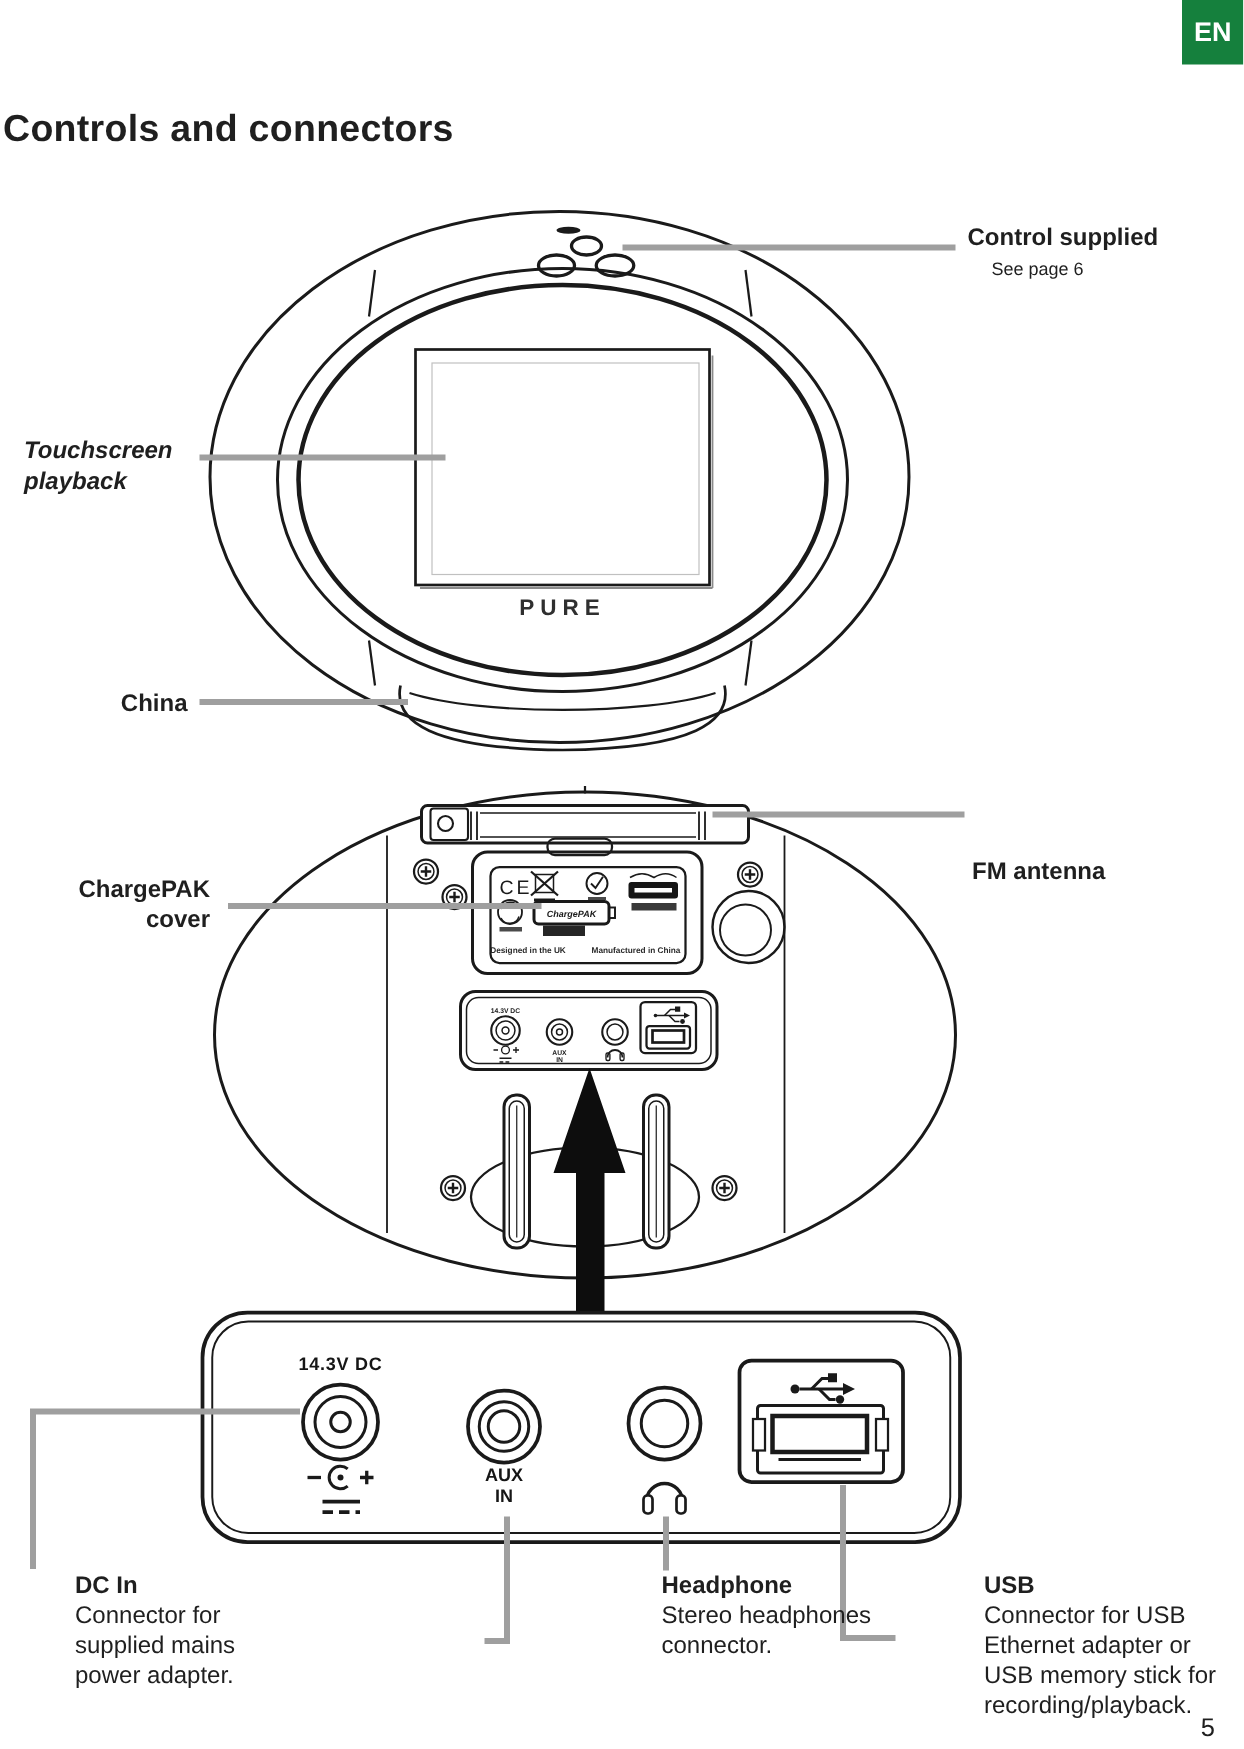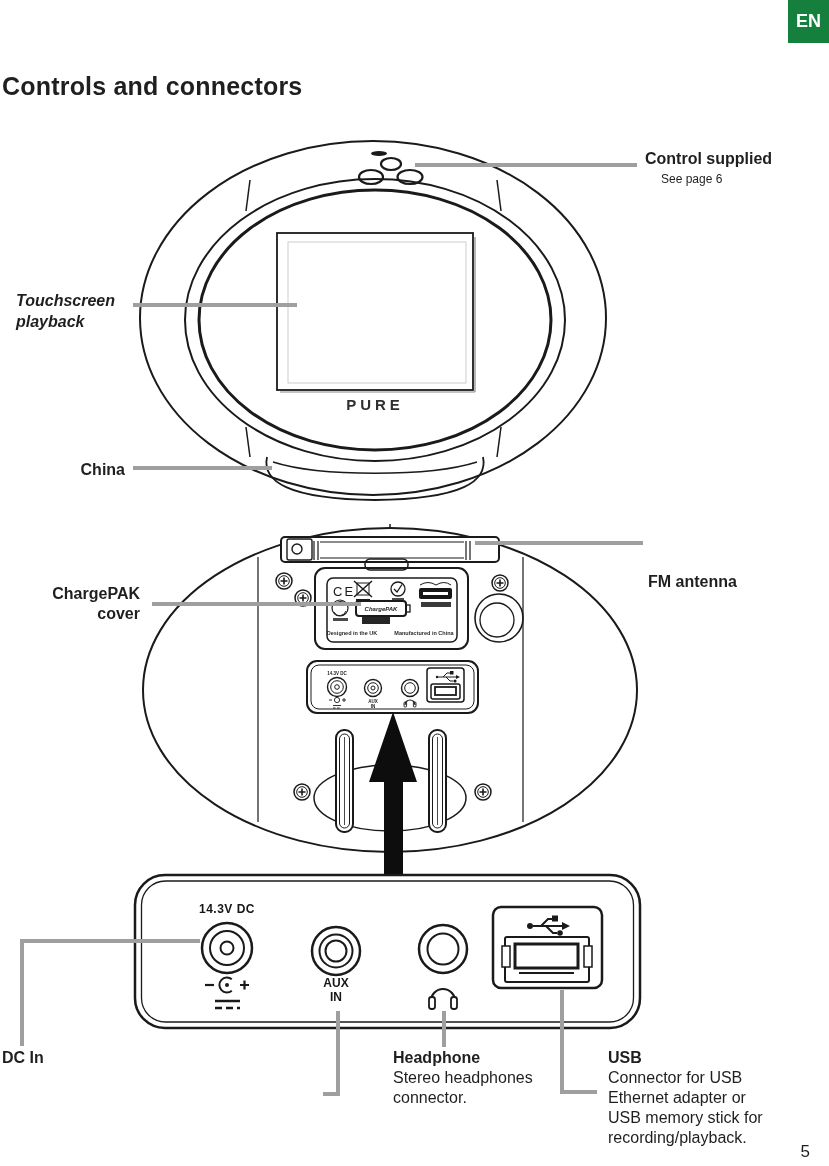--- a/index.html
+++ b/index.html
@@ -14,21 +14,21 @@
   .lbl-desc{font-size:12px;font-weight:normal;line-height:21px;margin-left:16px;}
   #control-buttons-label{left:645px;top:148px;}
   #touchscreen-label{left:16px;top:290px;width:125px;line-height:21px;font-style:italic;}
   #stand-label{left:0;top:459px;width:125px;text-align:right;}
   #fm-antenna-label{left:648px;top:531px;margin-top:40px;}
   #chargepak-label{left:0;top:584px;width:140px;text-align:right;line-height:20px;}
   #dc-voltage-text{left:167px;top:902px;width:120px;text-align:center;
                    font-size:12px;font-weight:bold;letter-spacing:0.5px;color:#161616;}
   #aux-jack-text{left:276px;top:976px;width:120px;text-align:center;
                  font-size:12px;font-weight:bold;line-height:14px;color:#161616;}
-  .ann{top:1048px;}
+  .ann{top:1048px;margin-left:48px;}
   .ann .ann-title{font-size:16px;font-weight:bold;line-height:20px;}
   .ann .ann-desc{font-size:16px;line-height:20px;white-space:pre-line;}
   #ann-dc{left:2px;width:140px;}
   #ann-aux{left:153px;width:180px;}
   #ann-headphone{left:393px;width:170px;}
   #ann-usb{left:608px;width:180px;}
   #page-number{left:770px;top:1142px;width:40px;text-align:right;font-size:17px;}
   svg .ink{stroke:#1a1a1a;fill:none;}
   svg .fillw{fill:#ffffff;}
   svg text{font-family:"Liberation Sans","DejaVu Sans",sans-serif;}
@@ -297,20 +297,23 @@
 
   <div class="txt" id="dc-voltage-text">14.3V DC</div>
 
   <div class="txt" id="aux-jack-text">
     <div>AUX</div>
     <div>IN</div>
   </div>
 
   <div class="txt ann" id="ann-dc">
     <div class="ann-title">DC In</div>
+    <div class="ann-desc">Connector for
+supplied mains
+power adapter.</div>
   </div>
 
 
   <div class="txt ann" id="ann-usb">
     <div class="ann-title">USB</div>
     <div class="ann-desc">Connector for USB
 Ethernet adapter or
 USB memory stick for
 recording/playback.</div>
   </div>

